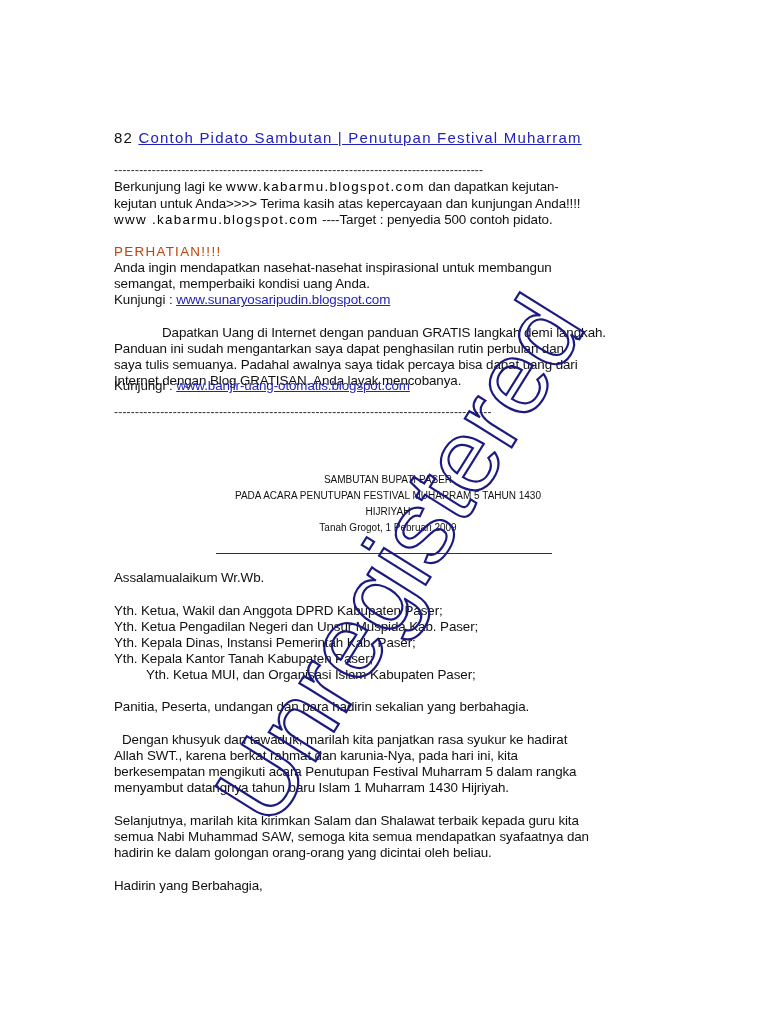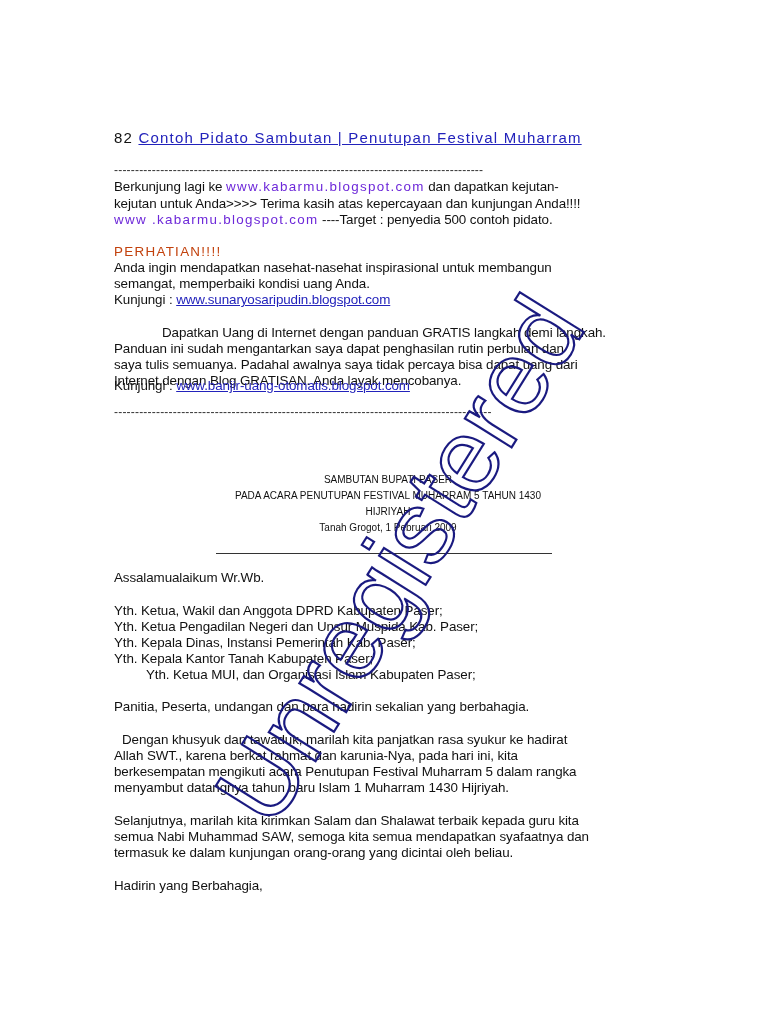--- a/index.html
+++ b/index.html
@@ -33,21 +33,21 @@
       font-size: 15px;
       letter-spacing: 1.2px;
       text-align: right;
     }
     .title .num { color: #111; }
     a, .link {
       color: #2222bb;
       text-decoration: underline;
     }
     .wide-link {
-      color: #6d28d9;
+      color: #000000;
       letter-spacing: 1.3px;
       text-decoration: none;
     }
     .red {
       color: #c2410c;
       letter-spacing: 1.3px;
     }
     .dash {
       color: #333;
       letter-spacing: 0.2px;
@@ -139,21 +139,21 @@
 
   <div class="line" style="top:699px;">Panitia, Peserta, undangan dan para hadirin sekalian yang berbahagia.</div>
 
   <div class="line" style="top:732px;margin-left:8px;">Dengan khusyuk dan tawaduk, marilah kita panjatkan rasa syukur ke hadirat</div>
   <div class="line" style="top:748px;">Allah SWT., karena berkat rahmat dan karunia-Nya, pada hari ini, kita</div>
   <div class="line" style="top:764px;">berkesempatan mengikuti acara Penutupan Festival Muharram 5 dalam rangka</div>
   <div class="line" style="top:780px;">menyambut datangnya tahun baru Islam 1 Muharram 1430 Hijriyah.</div>
 
   <div class="line" style="top:813px;">Selanjutnya, marilah kita kirimkan Salam dan Shalawat terbaik kepada guru kita</div>
   <div class="line" style="top:829px;">semua Nabi Muhammad SAW, semoga kita semua mendapatkan syafaatnya dan</div>
-  <div class="line" style="top:845px;">termasuk ke dalam kunjungan orang-orang yang dicintai oleh beliau.</div>
+  <div class="line" style="top:845px;">hadirin ke dalam golongan orang-orang yang dicintai oleh beliau.</div>
 
   <div class="line" style="top:878px;">Hadirin yang Berbahagia,</div>
 </div>
 
 <div class="watermark">
   <svg viewBox="0 0 520 120" xmlns="http://www.w3.org/2000/svg">
     <text x="260" y="95" text-anchor="middle" font-family="Liberation Sans, sans-serif" font-size="104" fill="none" stroke="#1a1a80" stroke-width="2.2">Unregistered</text>
   </svg>
 </div>
 

